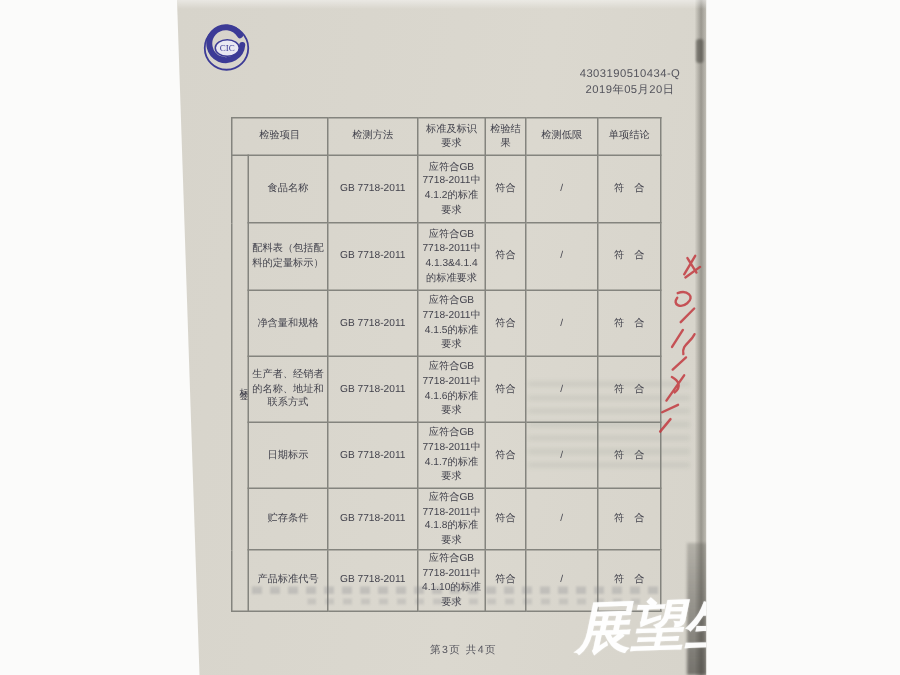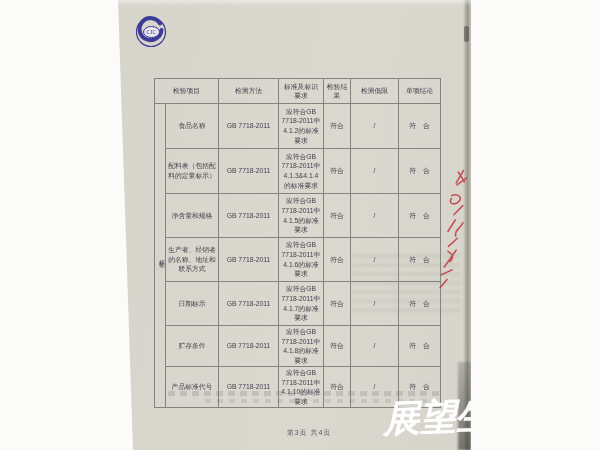--- a/index.html
+++ b/index.html
@@ -102,20 +102,24 @@
 
   <div class="paper">
 
     <svg class="logo" viewBox="0 0 32 32">
       <circle cx="16" cy="16" r="14.5" fill="none" stroke="#3c3b96" stroke-width="1.2"></circle>
       <path d="M 25 7.5 A 11 11 0 1 0 26.5 14" fill="none" stroke="#3c3b96" stroke-width="4" stroke-linecap="round"></path>
       <ellipse cx="16.5" cy="16" rx="8" ry="5.5" fill="#e9e8f2" stroke="#3c3b96" stroke-width="1"></ellipse>
       <text x="16.5" y="18.2" text-anchor="middle" font-size="6" font-family="Liberation Serif, DejaVu Serif, serif" fill="#3c3b96">CIC</text>
     </svg>
 
+    <div class="code-block">
+      <div>4303190510434-Q</div>
+      <div>2019年05月20日</div>
+    </div>
 
     <table class="report">
       <colgroup>
         <col style="width:11px">
           <col style="width:53px">
           <col style="width:60px">
         <col style="width:45px">
           <col style="width:27px">
           <col style="width:48px">
           <col style="width:42px">

